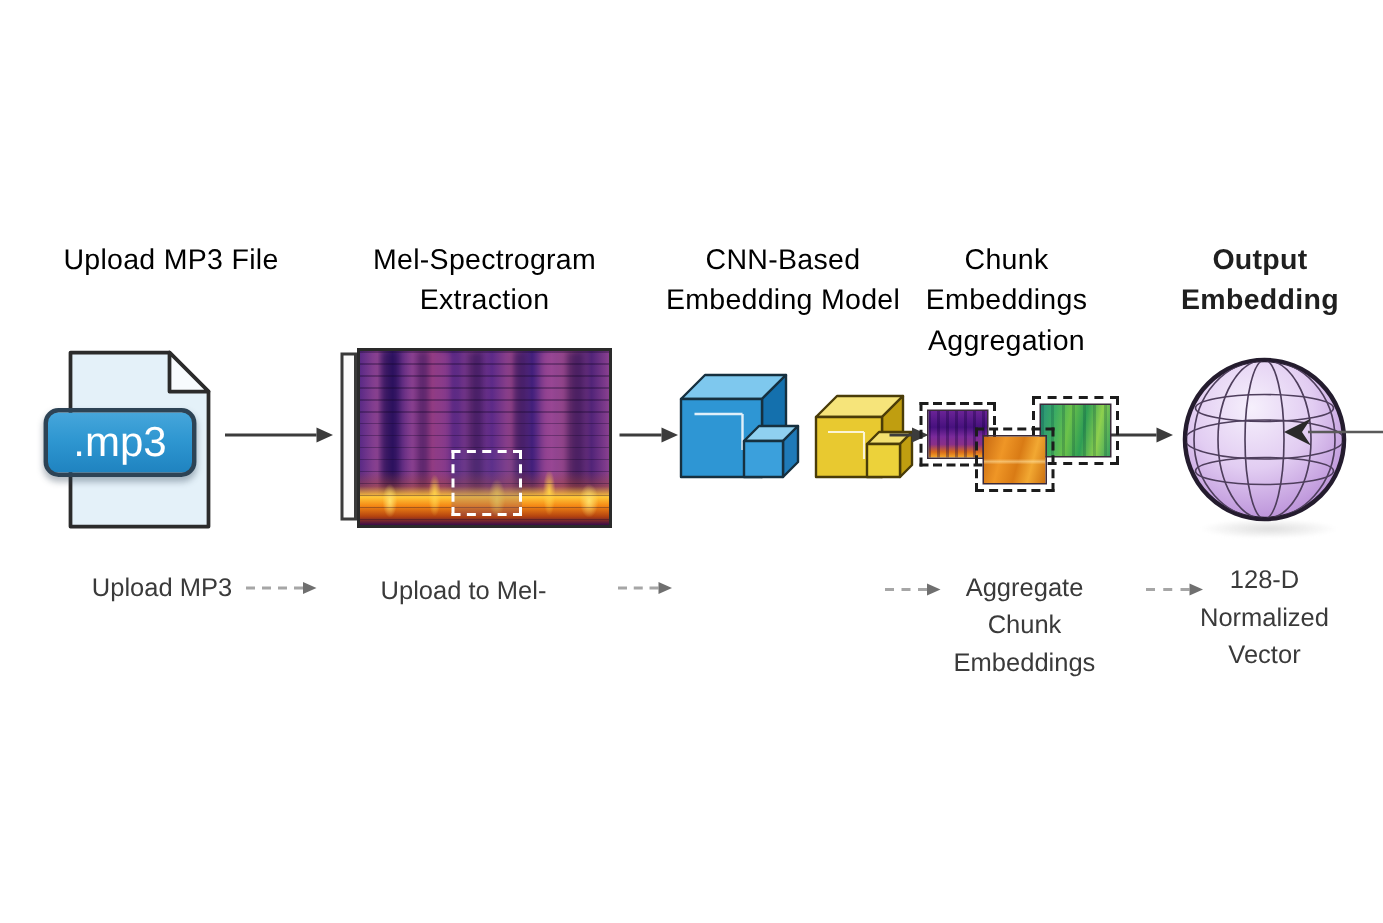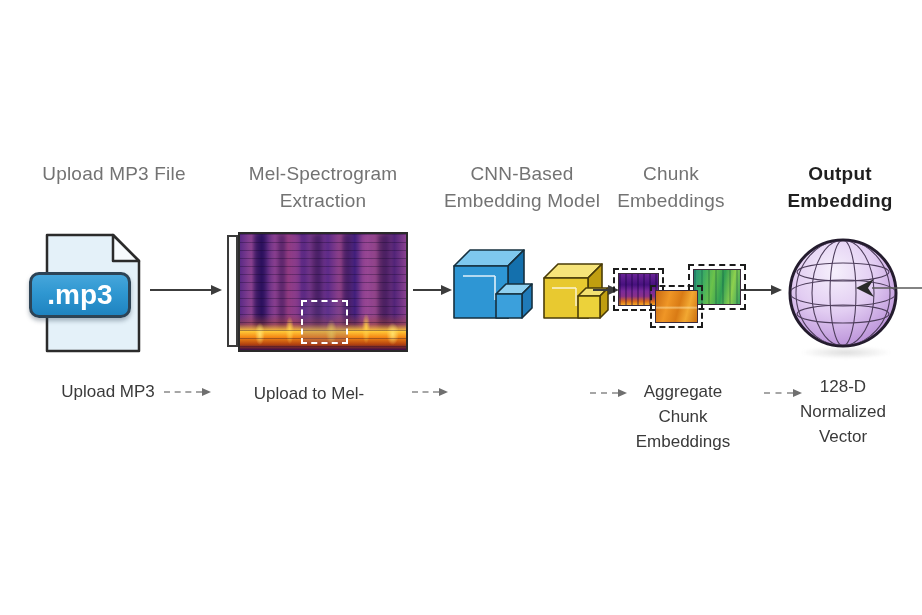--- a/index.html
+++ b/index.html
@@ -1,39 +1,39 @@
 <!DOCTYPE html>
 <html><head>
 <meta charset="utf-8">
 <style>
   html,body{margin:0;padding:0;background:#ffffff;}
   #canvas{position:relative;width:922px;height:615px;background:#ffffff;overflow:hidden;
           font-family:"Liberation Sans","DejaVu Sans",sans-serif;}
 
   
   .stage-title{position:absolute;width:220px;text-align:center;font-size:19px;line-height:27px;
-               color:#737373;letter-spacing:.2px;}
+               color:#000000;letter-spacing:.2px;}
   .stage-title.bold{font-weight:700;color:#1f1f1f;}
   .caption{position:absolute;width:190px;text-align:center;font-size:17px;line-height:25px;color:#3a3a3a;}
   .tline{display:block;}
 
   
   .arrow{position:absolute;height:0;border-top:2px solid #3c3c3c;}
   .arrow .head{position:absolute;right:-11px;top:-6px;width:0;height:0;
                border-left:11px solid #3c3c3c;border-top:5px solid transparent;border-bottom:5px solid transparent;}
   .dasharrow{position:absolute;height:0;border-top:2px dashed #a6a6a6;}
   .dasharrow .head{position:absolute;right:-9px;top:-5px;width:0;height:0;
                border-left:9px solid #6f6f6f;border-top:4px solid transparent;border-bottom:4px solid transparent;}
 
   
   .file-svg{position:absolute;left:44px;top:232px;}
   .mp3-badge{position:absolute;left:29px;top:272px;width:102px;height:46px;box-sizing:border-box;
              background:linear-gradient(180deg,#46a6db 0%,#2f97d1 45%,#1f83c0 100%);
              border:3px solid #2d4355;border-radius:10px;display:flex;align-items:center;justify-content:center;
-             color:#ffffff;font-size:28px;font-weight:700;box-shadow:0 3px 4px rgba(40,60,80,.35);}
+             color:#ffffff;font-size:28px;font-weight:400;box-shadow:0 3px 4px rgba(40,60,80,.35);}
 
   
   .spec-spine{position:absolute;left:227px;top:235px;width:11px;height:112px;background:#fbfbfb;
               border:2px solid #3a3a3a;box-sizing:border-box;}
   .spectrogram{position:absolute;left:238px;top:232px;width:170px;height:120px;box-sizing:border-box;
                border:2px solid #2a2a2a;overflow:hidden;
                background:linear-gradient(90deg,#5a2a86 0%,#8f4492 7%,#3f1d78 13%,#8a4090 21%,#993f85 29%,
                  #4a2180 37%,#8e4390 45%,#5c2a88 53%,#97458a 61%,#42207c 69%,#8e4392 77%,#9a4886 85%,#512478 93%,#8a4090 100%);}
   .streak{position:absolute;top:0;bottom:0;background:rgba(28,8,72,.55);filter:blur(2px);}
   .streak.lite{background:rgba(205,90,160,.30);}
@@ -80,20 +80,21 @@
     <span class="tline">Mel-Spectrogram</span>
     <span class="tline">Extraction</span>
   </div>
   <div class="stage-title" style="left:412px;top:160px;">
     <span class="tline">CNN-Based</span>
     <span class="tline">Embedding Model</span>
   </div>
   <div class="stage-title" style="left:561px;top:160px;">
     <span class="tline">Chunk</span>
     <span class="tline">Embeddings</span>
+    <span class="tline">Aggregation</span>
   </div>
   <div class="stage-title bold" style="left:730px;top:160px;">
     <span class="tline">Output</span>
     <span class="tline">Embedding</span>
   </div>
 
   <svg class="file-svg" width="98" height="122" viewBox="0 0 98 122">
     <path d="M3,3 H69 L95,29 V119 H3 Z" fill="#e4f1f9" stroke="#2b2b2b" stroke-width="2.5" stroke-linejoin="round"></path>
     <path d="M69,3 V29 H95 Z" fill="#f7fbfd" stroke="#2b2b2b" stroke-width="2.5" stroke-linejoin="round"></path>
   </svg>

